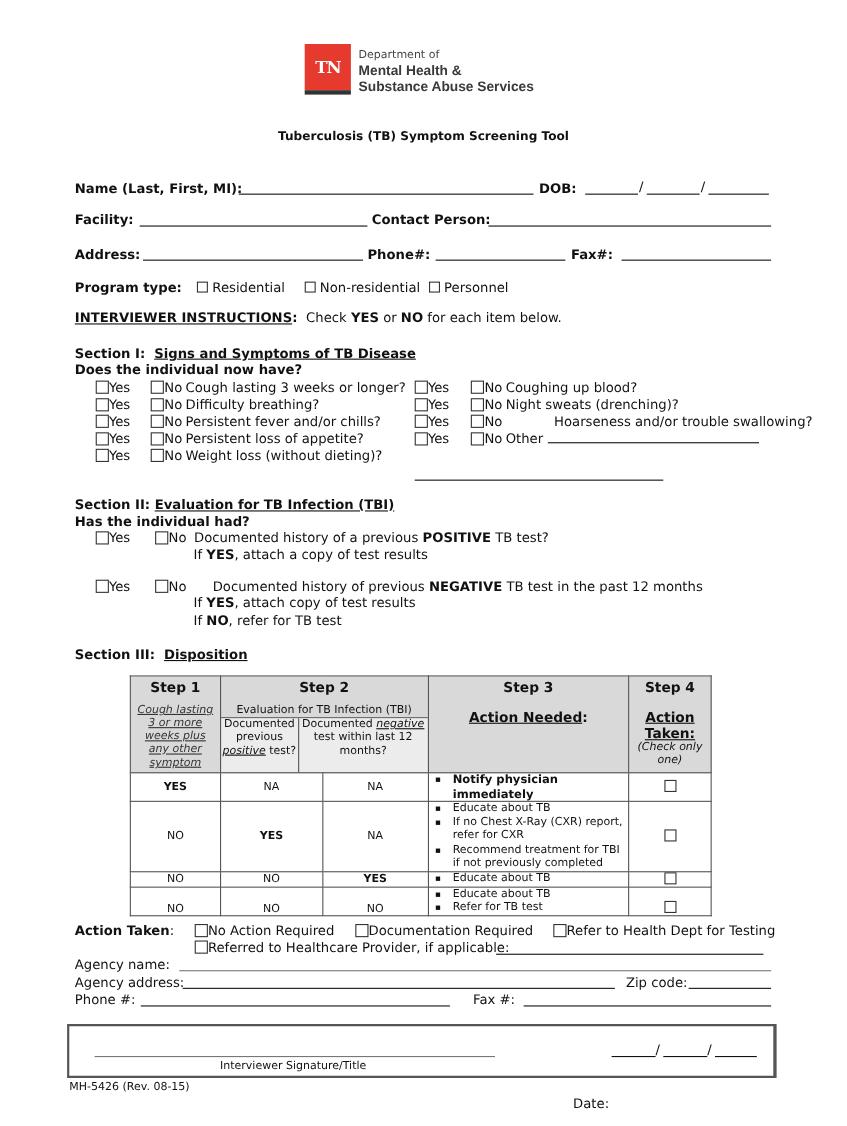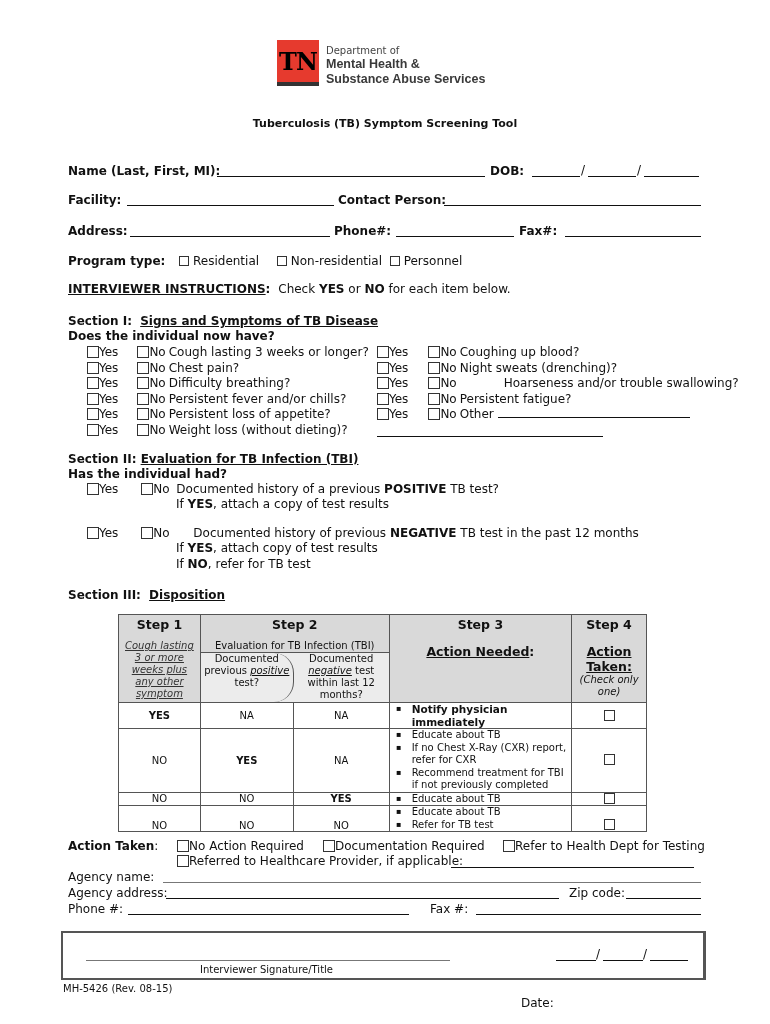--- a/index.html
+++ b/index.html
@@ -4,22 +4,22 @@
 <style>
   * { box-sizing: border-box; margin: 0; padding: 0; }
   html, body { width: 770px; height: 1024px; background: #ffffff; overflow: hidden; }
   body { position: relative; font-family: "DejaVu Sans", sans-serif; color: #111; font-size: 12px; }
   .abs { position: absolute; }
   .b { font-weight: bold; text-align: center; }
   .u { text-decoration: underline; }
   .i { font-style: italic; }
 
   
-  .logo-box { left: 277px; top: 40px; width: 42px; height: 42px; background: #e63a2e; color: #000000;
-    font-family: "DejaVu Serif", serif; font-weight: bold; font-size: 24px; display: flex; align-items: center; justify-content: center; letter-spacing: -1px; }
+  .logo-box { left: 277px; top: 40px; width: 42px; height: 42px; background: #e63a2e; color: #ffffff;
+    font-family: "DejaVu Serif", serif; font-weight: bold; font-size: 15px; display: flex; align-items: center; justify-content: center; letter-spacing: -1px; }
   .logo-bar { left: 277px; top: 82px; width: 42px; height: 4px; background: #333; }
   .logo-dept { left: 326px; top: 45px; font-size: 10px; color: #444; }
   .logo-line { left: 326px; font-size: 12.5px; font-weight: bold; color: #3a3a3a; font-family: "Liberation Sans", sans-serif; }
 
   .title { left: 0; width: 770px; top: 117px; text-align: center; font-weight: bold; font-size: 11px; }
 
   .line { border-bottom: 1px solid #111; height: 1px; }
 
   .cb { display: inline-block; width: 12px; height: 12px; border: 1px solid #333; background: #fff; vertical-align: -2px; }
   .cb-small { display: inline-block; width: 10px; height: 10px; border: 1px solid #333; background: #fff; vertical-align: -1px; }
@@ -87,31 +87,29 @@
 </div>
 
 <div class="abs b" style="left:68px;top:314px;">
   <span>Section I:</span>
   <span class="u" style="margin-left:4px;">Signs and Symptoms of TB Disease</span>
 </div>
 <div class="abs b" style="left:68px;top:329px;">Does the individual now have?</div>
 
 <div id="s1-left" class="abs" style="left:87px;top:345px;">
     <div class="row"><span class="cb"></span><span>Yes</span><span class="cb" style="margin-left:19px;"></span><span>No</span><span style="margin-left:3px;">Cough lasting 3 weeks or longer?</span></div>
-    <div class="row"><span class="cb"></span><span>Yes</span><span class="cb" style="margin-left:19px;"></span><span>No</span><span style="margin-left:3px;">Chest pain?</span></div>
     <div class="row"><span class="cb"></span><span>Yes</span><span class="cb" style="margin-left:19px;"></span><span>No</span><span style="margin-left:3px;">Difficulty breathing?</span></div>
     <div class="row"><span class="cb"></span><span>Yes</span><span class="cb" style="margin-left:19px;"></span><span>No</span><span style="margin-left:3px;">Persistent fever and/or chills?</span></div>
     <div class="row"><span class="cb"></span><span>Yes</span><span class="cb" style="margin-left:19px;"></span><span>No</span><span style="margin-left:3px;">Persistent loss of appetite?</span></div>
     <div class="row"><span class="cb"></span><span>Yes</span><span class="cb" style="margin-left:19px;"></span><span>No</span><span style="margin-left:3px;">Weight loss (without dieting)?</span></div>
   </div>
 <div id="s1-right" class="abs" style="left:377px;top:345px;">
     <div class="row"><span class="cb"></span><span>Yes</span><span class="cb" style="margin-left: 20px;"></span><span>No</span><span style="margin-left:3px;">Coughing up blood?</span></div>
     <div class="row"><span class="cb"></span><span>Yes</span><span class="cb" style="margin-left: 20px;"></span><span>No</span><span style="margin-left:3px;">Night sweats (drenching)?</span></div>
     <div class="row"><span class="cb"></span><span>Yes</span><span class="cb" style="margin-left: 20px;"></span><span>No</span><span style="margin-left:3px;padding-left:44px;">Hoarseness and/or trouble swallowing?</span></div>
-    <div class="row"><span class="cb"></span><span>Yes</span><span class="cb" style="margin-left: 20px;"></span><span>No</span><span style="margin-left:3px;">Persistent fatigue?</span></div>
     <div class="row"><span class="cb"></span><span>Yes</span><span class="cb" style="margin-left: 20px;"></span><span>No</span><span style="margin-left:3px;">Other</span><span style="display:inline-block;width:192px;border-bottom:1px solid #111;margin-left:4px;height:11px;"></span></div>
   </div>
 <div class="abs line" style="left:377px;top:436px;width:226px;"></div>
 
 <div class="abs b" style="left:68px;top:452px;">
   <span>Section II:</span>
   <span class="u">Evaluation for TB Infection (TBI)</span>
 </div>
 <div class="abs b" style="left:68px;top:467px;">Has the individual had?</div>
 
@@ -158,21 +156,21 @@
             <div>3 or more</div>
             <div>weeks plus</div>
             <div>any other</div>
             <div>symptom</div>
           </div>
     </td>
     <td class="hdr" colspan="2" style="padding:0;">
       <div class="steptitle">Step 2</div>
       <div style="margin-top:8px;border-bottom:1px solid #555;padding-bottom:1px;">Evaluation for TB Infection (TBI)</div>
       <div style="display:flex;background:#ececec;line-height:12px;">
-        <div style="width:93px;border-right:1px solid #555;padding-bottom:13px;border-radius:20px;"><span>Documented previous </span><span class="i u">positive</span><span> test?</span></div>
+        <div style="width:71px;border-right:1px solid #555;padding-bottom:13px;"><span>Documented previous </span><span class="i u">positive</span><span> test?</span></div>
         <div style="flex:1;padding-bottom:1px;"><span>Documented </span><span class="i u">negative</span><span> test within last 12 months?</span></div>
       </div>
     </td>
     <td class="hdr">
       <div class="steptitle">Step 3</div>
       <div style="margin-top:12px;font-weight:bold;font-size:12.5px;"><span class="u">Action Needed</span>:</div>
     </td>
     <td class="hdr">
       <div class="steptitle">Step 4</div>
       <div class="u" style="margin-top:12px;font-weight:bold;font-size:12.5px;line-height:15px;">Action Taken:</div>

